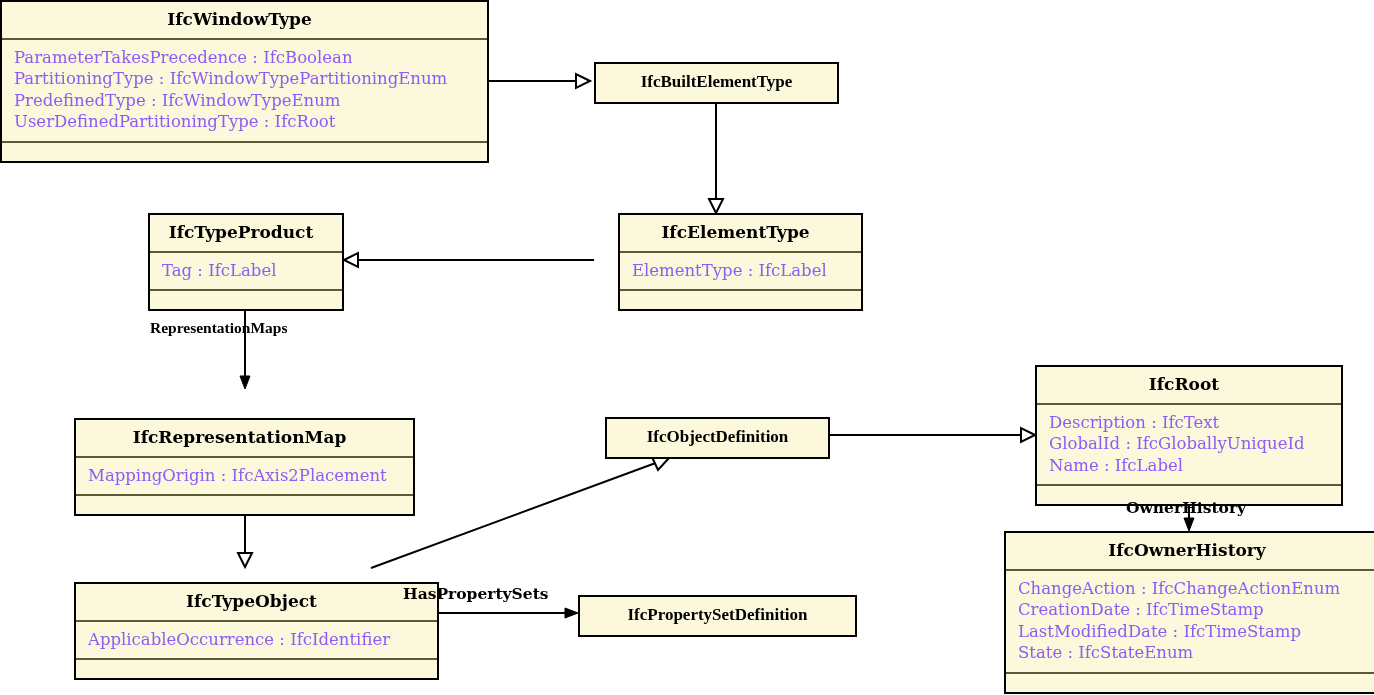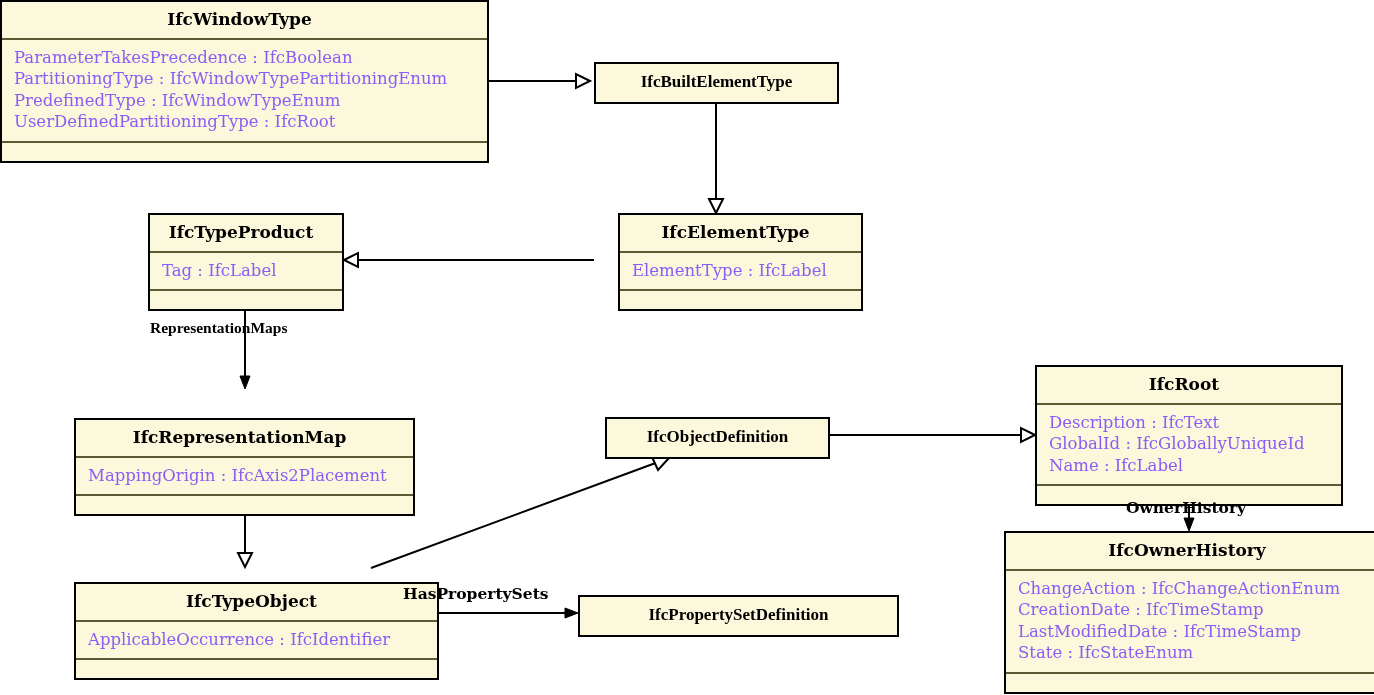--- a/index.html
+++ b/index.html
@@ -218,17 +218,17 @@
   </div>
 
   <div class="uml-class" style="left:74px; top:582px; width:365px;">
     <div class="uml-title">IfcTypeObject</div>
     <div class="uml-attrs">
       <div class="uml-attr">ApplicableOccurrence : IfcIdentifier</div>
     </div>
     <div class="uml-ops"></div>
   </div>
 
-  <div class="uml-class uml-simple" style="left:578px; top:595px; width:321px;">
+  <div class="uml-class uml-simple" style="left:578px; top:595px; width:279px;">
     <div class="uml-title">IfcPropertySetDefinition</div>
   </div>
 
 </div>
 
 </body></html>

